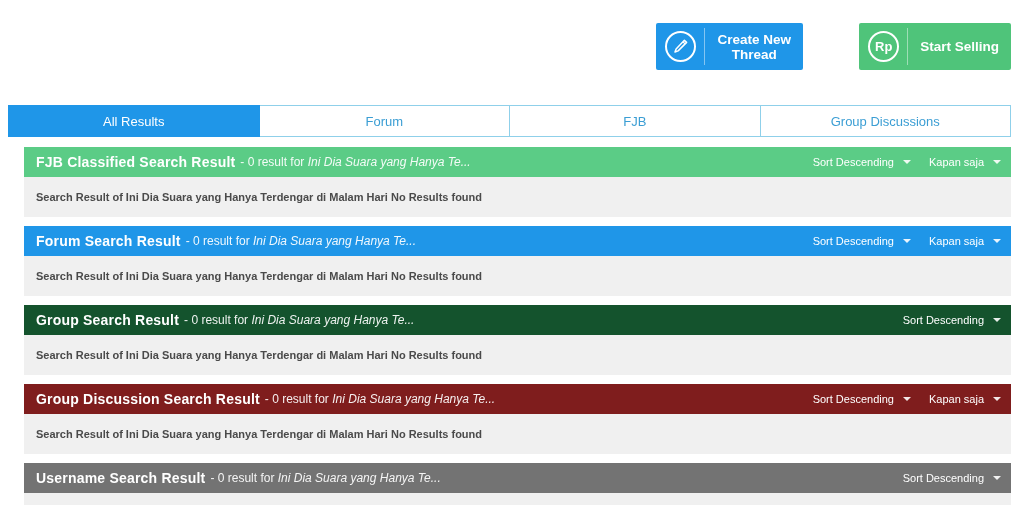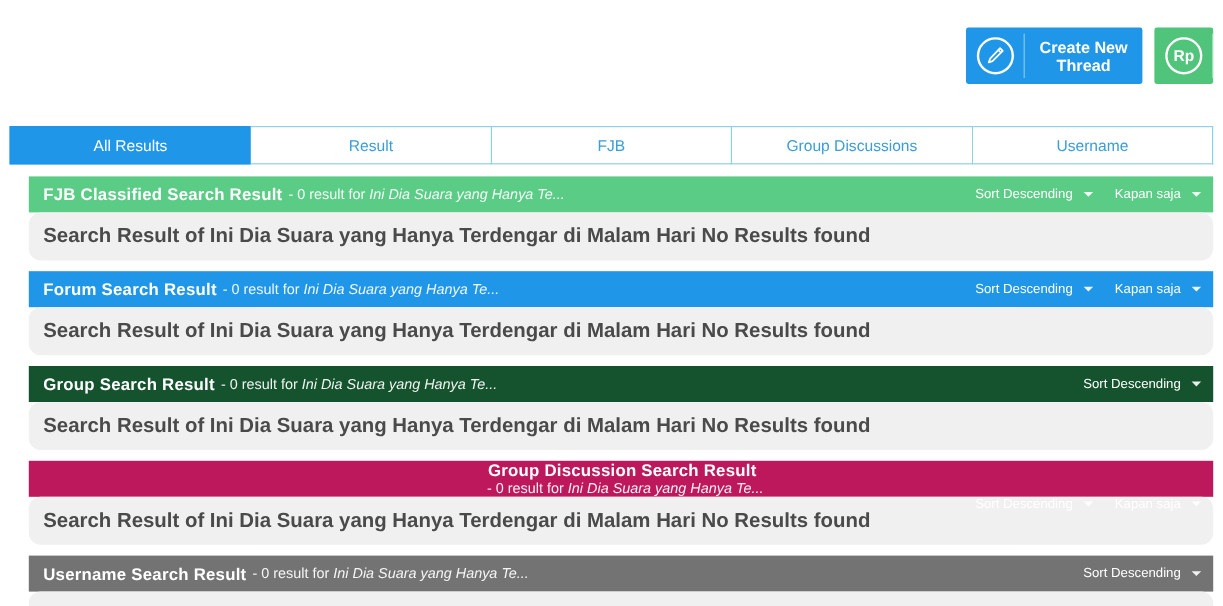--- a/index.html
+++ b/index.html
@@ -27,20 +27,21 @@
     gap: 10px;
   }
   .action-btn {
     display: flex;
     align-items: stretch;
     height: 47px;
     border-radius: 2px;
     overflow: hidden;
     cursor: pointer;
     text-decoration: none;
+    margin-left: 46px;
   }
   .action-btn.blue { background: #1f96e8; }
   .action-btn.green { background: #4fc47a; }
   .action-icon {
     width: 49px;
     display: flex;
     align-items: center;
     justify-content: center;
     position: relative;
     border-radius: 15px;
@@ -163,24 +164,23 @@
     border-right: 4px solid transparent;
     border-top: 4px solid #ffffff;
     opacity: 0.9;
   }
   .panel-body {
     background: #f0f0f0;
     min-height: 40px;
     display: flex;
     align-items: center;
     padding: 0 12px;
-    font-size: 17px;
+    font-size: 11px;
     font-weight: bold;
     color: #4a4a4a;
-    border-radius: 10px;
   }
 </style>
 </head>
 <body>
 
 <div class="topbar">
   <div class="action-group" id="action-group">
       <a class="action-btn blue">
         <span class="action-icon">
           <span class="icon-circle">
@@ -190,40 +190,38 @@
             </svg>
           </span>
         </span>
         <span class="action-label">Create New
 Thread</span>
       </a>
       <a class="action-btn green">
         <span class="action-icon">
           <span class="icon-circle">Rp</span>
         </span>
+        <span class="action-label">Start Selling</span>
       </a>
     </div>
 </div>
 
 <div class="tabs" id="tabs">
     <div class="tab active">
       <span>All Results</span>
     </div>
     <div class="tab">
-      <span>Result</span>
+      <span>Forum</span>
     </div>
     <div class="tab">
       <span>FJB</span>
     </div>
     <div class="tab">
       <span>Group Discussions</span>
     </div>
-    <div class="tab">
-      <span>Username</span>
-    </div>
   </div>
 
 <div class="panels" id="panels">
     <div class="panel">
       <div class="panel-head" style="background: rgb(91, 204, 134);">
         <span class="panel-title">FJB Classified Search Result</span>
         <span class="panel-sub"><span>- 0 result for </span><span class="q">Ini Dia Suara yang Hanya Te...</span></span>
         <div class="panel-controls">
           <div class="ctrl">
             <span>Sort Descending</span>
@@ -267,21 +265,21 @@
             <span>Sort Descending</span>
             <span class="caret"></span>
           </div>
         </div>
       </div>
       <div class="panel-body">
         <span>Search Result of Ini Dia Suara yang Hanya Terdengar di Malam Hari No Results found</span>
       </div>
     </div>
     <div class="panel">
-      <div class="panel-head" style="background: #be185d; flex-direction: column;">
+      <div class="panel-head" style="background: #7f1d1d;">
         <span class="panel-title">Group Discussion Search Result</span>
         <span class="panel-sub"><span>- 0 result for </span><span class="q">Ini Dia Suara yang Hanya Te...</span></span>
         <div class="panel-controls">
           <div class="ctrl">
             <span>Sort Descending</span>
             <span class="caret"></span>
           </div>
           <div class="ctrl">
             <span>Kapan saja</span>
             <span class="caret"></span>

